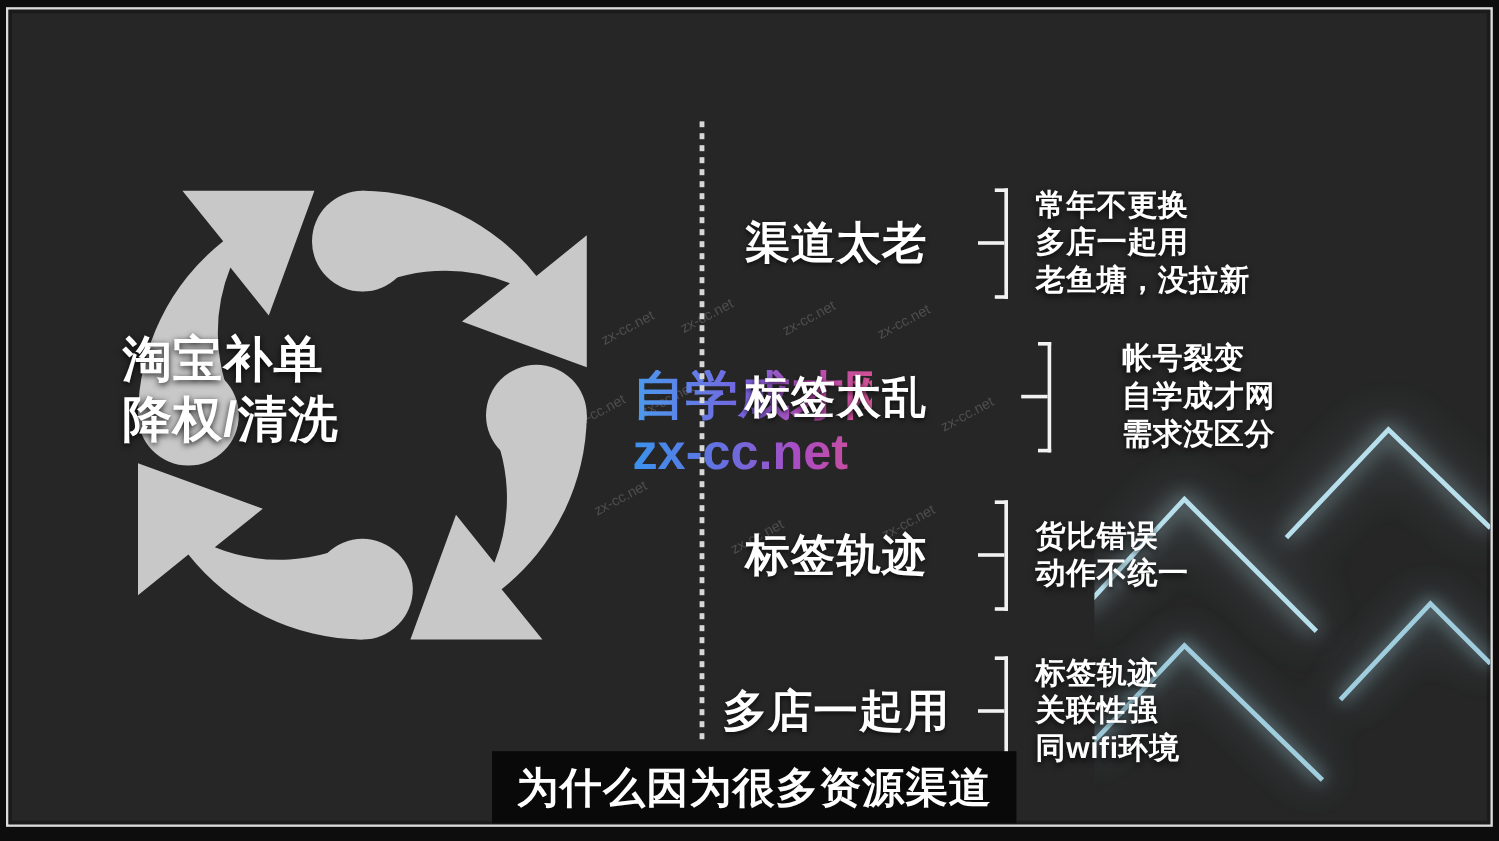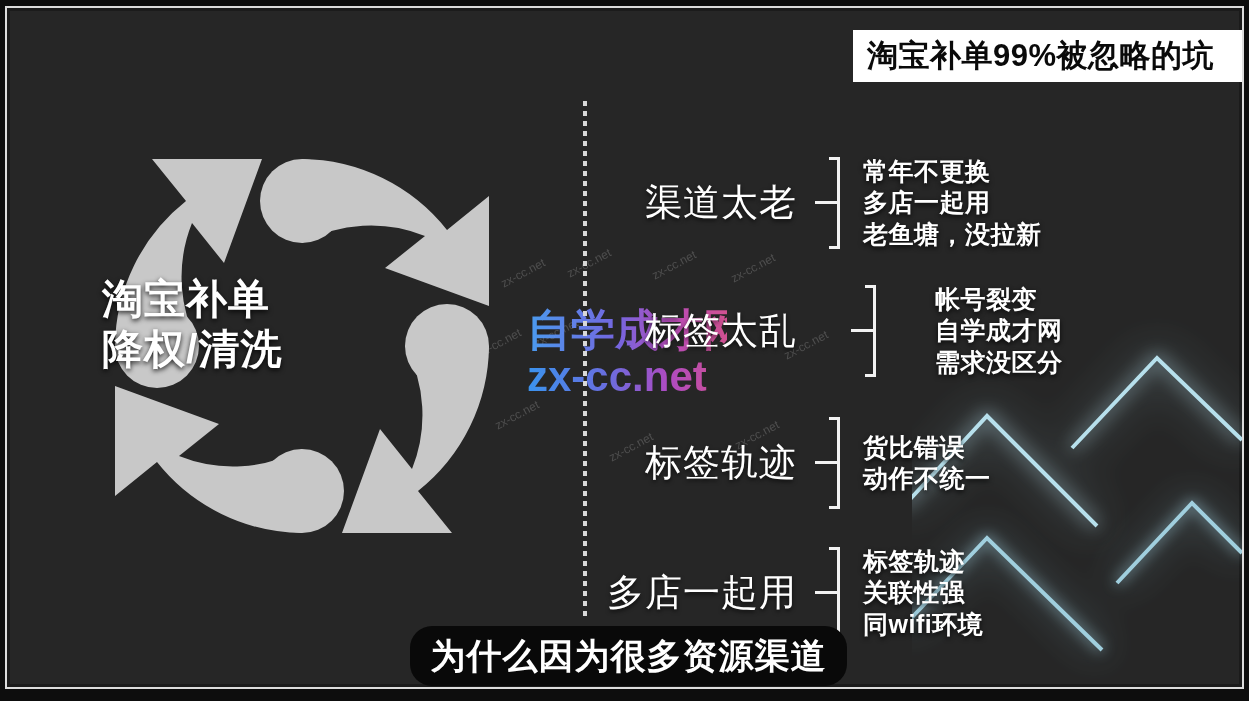--- a/index.html
+++ b/index.html
@@ -55,22 +55,22 @@
     padding-left:14px;box-sizing:border-box;
   }
   .title-banner .t{
     color:#0a0a0a;font-size:31px;font-weight:bold;letter-spacing:.5px;
     white-space:nowrap;
   }
 
   
   .row{position:absolute;left:590px;width:480px;height:110px;display:flex;align-items:center;}
   .row .cat{
-    width:218px;text-align:right;padding-right:18px;box-sizing:border-box;
-    color:#ffffff;font-size:37px;font-weight:normal;letter-spacing:1px;
+    width:218px;text-align:center;padding-right:18px;box-sizing:border-box;
+    color:#ffffff;font-size:37px;font-weight:bold;letter-spacing:1px;
     text-shadow:0 2px 4px rgba(0,0,0,.7);
   }
   .brace{
     width:34px;height:92px;position:relative;flex:0 0 34px;
   }
   .brace .vbar{
     position:absolute;left:22px;top:0;width:3px;height:92px;background:#f2f2f2;
   }
   .brace .cap-t{position:absolute;left:14px;top:0;width:11px;height:3px;background:#f2f2f2;}
   .brace .cap-b{position:absolute;left:14px;bottom:0;width:11px;height:3px;background:#f2f2f2;}
@@ -78,21 +78,21 @@
   .bullets{
     padding-left:14px;color:#ffffff;font-size:25px;font-weight:bold;
     line-height:1.26;letter-spacing:.5px;
     text-shadow:0 2px 5px rgba(0,0,0,.85);
     white-space:nowrap;
   }
 
   
   .subtitle{
     position:absolute;left:403px;top:618px;width:437px;height:60px;
-    background:#090909;display:flex;align-items:center;justify-content:center;border-radius:22px;
+    background:#090909;display:flex;align-items:center;justify-content:center;
   }
   .subtitle .st{
     color:#ffffff;font-size:35px;font-weight:bold;letter-spacing:1px;
   }
 
   
   .wm-main{
     position:absolute;left:520px;top:300px;width:200px;
     pointer-events:none;user-select:none;
   }
@@ -195,23 +195,20 @@
       </div>
     </div>
 
     <div class="wm-main">
       <div class="l1">自学成才网</div>
       <div class="l2">zx-cc.net</div>
     </div>
 
     <div class="divider"></div>
 
-    <div class="title-banner">
-      <span class="t">淘宝补单99%被忽略的坑</span>
-    </div>
 
     <div class="row" style="top:140px;">
       <div class="cat">渠道太老</div>
       <div class="brace">
         <div class="vbar"></div>
           <div class="cap-t"></div>
           <div class="cap-b"></div>
           <div class="tick"></div>
       </div>
       <div class="bullets">

